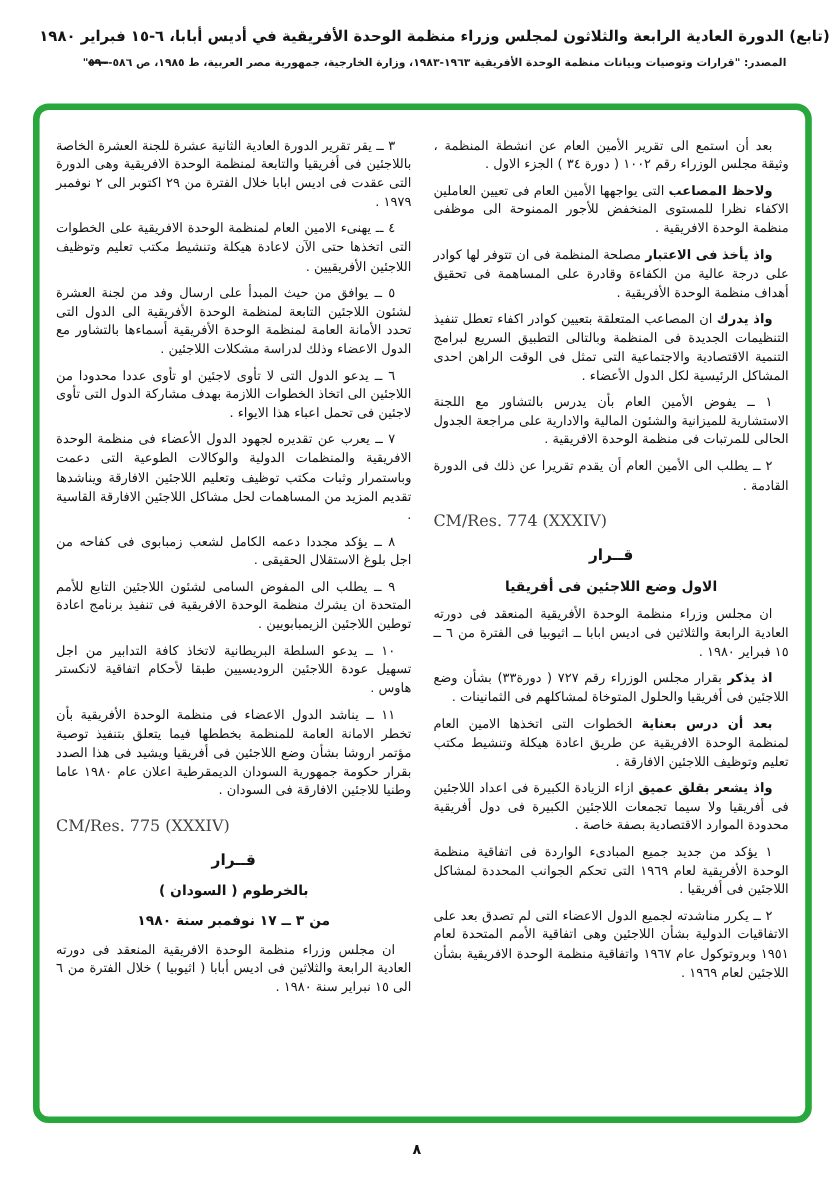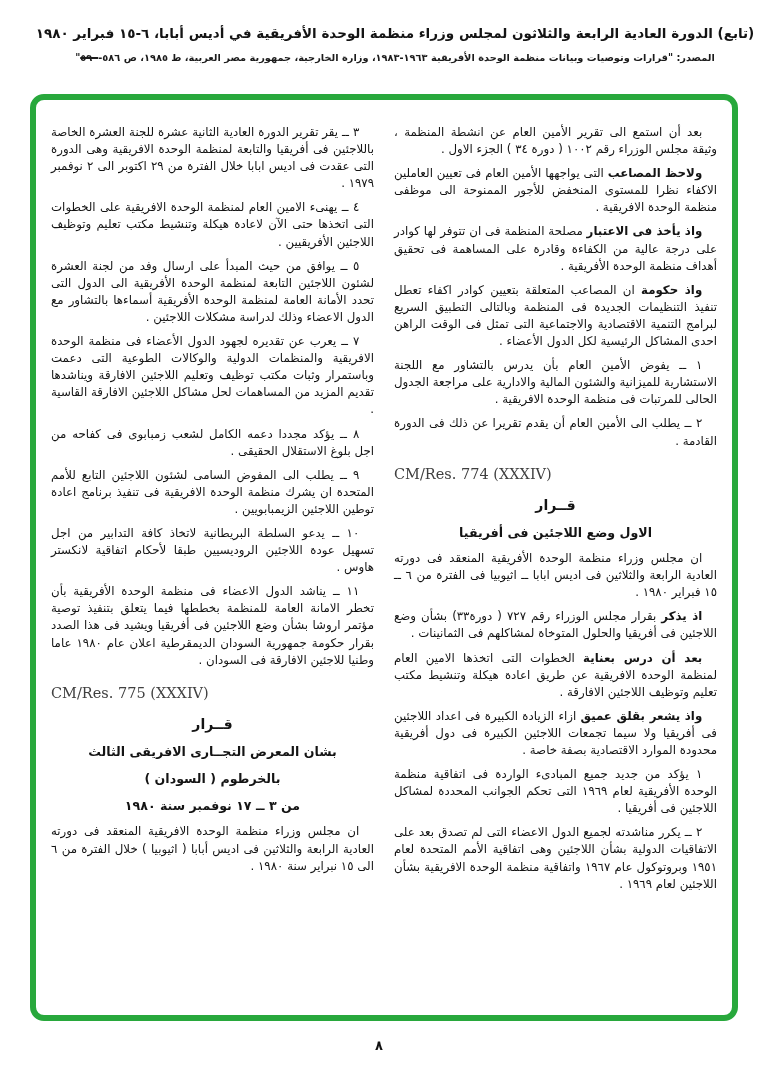--- a/index.html
+++ b/index.html
@@ -51,45 +51,45 @@
   <div class="title">(تابع) الدورة العادية الرابعة والثلاثون لمجلس وزراء منظمة الوحدة الأفريقية في أديس أبابا، ٦-١٥ فبراير ١٩٨٠</div>
   <div class="src"><span>المصدر: "قرارات وتوصيات وبيانات منظمة الوحدة الأفريقية ١٩٦٣-١٩٨٣، وزارة الخارجية، جمهورية مصر العربية، ط ١٩٨٥، ص ٥٨٦-</span><span class="struck">٥٩٠</span><span>"</span></div>
 </div>
 
 <div class="frame" style="border-color: rgb(40, 168, 60);">
   <div class="columns">
     <div class="col">
         <p class="para">بعد أن استمع الى تقرير الأمين العام عن انشطة المنظمة ، وثيقة مجلس الوزراء رقم ١٠٠٢ ( دورة ٣٤ ) الجزء الاول .</p>
         <p class="para"><span class="lead">ولاحظ المصاعب</span> التى يواجهها الأمين العام فى تعيين العاملين الاكفاء نظرا للمستوى المنخفض للأجور الممنوحة الى موظفى منظمة الوحدة الافريقية .</p>
         <p class="para"><span class="lead">واذ يأخذ فى الاعتبار</span> مصلحة المنظمة فى ان تتوفر لها كوادر على درجة عالية من الكفاءة وقادرة على المساهمة فى تحقيق أهداف منظمة الوحدة الأفريقية .</p>
-        <p class="para"><span class="lead">واذ حكومة</span> ان المصاعب المتعلقة بتعيين كوادر اكفاء تعطل تنفيذ التنظيمات الجديدة فى المنظمة وبالتالى التطبيق السريع لبرامج التنمية الاقتصادية والاجتماعية التى تمثل فى الوقت الراهن احدى المشاكل الرئيسية لكل الدول الأعضاء .</p>
+        <p class="para"><span class="lead">واذ يدرك</span> ان المصاعب المتعلقة بتعيين كوادر اكفاء تعطل تنفيذ التنظيمات الجديدة فى المنظمة وبالتالى التطبيق السريع لبرامج التنمية الاقتصادية والاجتماعية التى تمثل فى الوقت الراهن احدى المشاكل الرئيسية لكل الدول الأعضاء .</p>
         <p class="para">١ ــ يفوض الأمين العام بأن يدرس بالتشاور مع اللجنة الاستشارية للميزانية والشئون المالية والادارية على مراجعة الجدول الحالى للمرتبات فى منظمة الوحدة الافريقية .</p>
         <p class="para">٢ ــ يطلب الى الأمين العام أن يقدم تقريرا عن ذلك فى الدورة القادمة .</p>
         <div class="ref">CM/Res. 774 (XXXIV)</div>
         <div class="h-qarar">قــرار</div>
         <div class="h-sub">الاول وضع اللاجئين فى أفريقيا</div>
         <p class="para">ان مجلس وزراء منظمة الوحدة الأفريقية المنعقد فى دورته العادية الرابعة والثلاثين فى اديس ابابا ــ اثيوبيا فى الفترة من ٦ ــ ١٥ فبراير ١٩٨٠ .</p>
         <p class="para"><span class="lead">اذ يذكر</span> بقرار مجلس الوزراء رقم ٧٢٧ ( دورة٣٣) بشأن وضع اللاجئين فى أفريقيا والحلول المتوخاة لمشاكلهم فى الثمانينات .</p>
         <p class="para"><span class="lead">بعد أن درس بعناية</span> الخطوات التى اتخذها الامين العام لمنظمة الوحدة الافريقية عن طريق اعادة هيكلة وتنشيط مكتب تعليم وتوظيف اللاجئين الافارقة .</p>
         <p class="para"><span class="lead">واذ يشعر بقلق عميق</span> ازاء الزيادة الكبيرة فى اعداد اللاجئين فى أفريقيا ولا سيما تجمعات اللاجئين الكبيرة فى دول أفريقية محدودة الموارد الاقتصادية بصفة خاصة .</p>
         <p class="para">١ يؤكد من جديد جميع المبادىء الواردة فى اتفاقية منظمة الوحدة الأفريقية لعام ١٩٦٩ التى تحكم الجوانب المحددة لمشاكل اللاجئين فى أفريقيا .</p>
         <p class="para">٢ ــ يكرر مناشدته لجميع الدول الاعضاء التى لم تصدق بعد على الاتفاقيات الدولية بشأن اللاجئين وهى اتفاقية الأمم المتحدة لعام ١٩٥١ وبروتوكول عام ١٩٦٧ واتفاقية منظمة الوحدة الافريقية بشأن اللاجئين لعام ١٩٦٩ .</p>
       </div>
     <div class="col">
         <p class="para">٣ ــ يقر تقرير الدورة العادية الثانية عشرة للجنة العشرة الخاصة باللاجئين فى أفريقيا والتابعة لمنظمة الوحدة الافريقية وهى الدورة التى عقدت فى اديس ابابا خلال الفترة من ٢٩ اكتوبر الى ٢ نوفمبر ١٩٧٩ .</p>
         <p class="para">٤ ــ يهنىء الامين العام لمنظمة الوحدة الافريقية على الخطوات التى اتخذها حتى الآن لاعادة هيكلة وتنشيط مكتب تعليم وتوظيف اللاجئين الأفريقيين .</p>
         <p class="para">٥ ــ يوافق من حيث المبدأ على ارسال وفد من لجنة العشرة لشئون اللاجئين التابعة لمنظمة الوحدة الأفريقية الى الدول التى تحدد الأمانة العامة لمنظمة الوحدة الأفريقية أسماءها بالتشاور مع الدول الاعضاء وذلك لدراسة مشكلات اللاجئين .</p>
+        <p class="para">٦ ــ يدعو الدول التى لا تأوى لاجئين او تأوى عددا محدودا من اللاجئين الى اتخاذ الخطوات اللازمة بهدف مشاركة الدول التى تأوى لاجئين فى تحمل اعباء هذا الايواء .</p>
         <p class="para">٧ ــ يعرب عن تقديره لجهود الدول الأعضاء فى منظمة الوحدة الافريقية والمنظمات الدولية والوكالات الطوعية التى دعمت وباستمرار وثبات مكتب توظيف وتعليم اللاجئين الافارقة ويناشدها تقديم المزيد من المساهمات لحل مشاكل اللاجئين الافارقة القاسية .</p>
         <p class="para">٨ ــ يؤكد مجددا دعمه الكامل لشعب زمبابوى فى كفاحه من اجل بلوغ الاستقلال الحقيقى .</p>
         <p class="para">٩ ــ يطلب الى المفوض السامى لشئون اللاجئين التابع للأمم المتحدة ان يشرك منظمة الوحدة الافريقية فى تنفيذ برنامج اعادة توطين اللاجئين الزيمبابويين .</p>
         <p class="para">١٠ ــ يدعو السلطة البريطانية لاتخاذ كافة التدابير من اجل تسهيل عودة اللاجئين الروديسيين طبقا لأحكام اتفاقية لانكستر هاوس .</p>
         <p class="para">١١ ــ يناشد الدول الاعضاء فى منظمة الوحدة الأفريقية بأن تخطر الامانة العامة للمنظمة بخططها فيما يتعلق بتنفيذ توصية مؤتمر اروشا بشأن وضع اللاجئين فى أفريقيا ويشيد فى هذا الصدد بقرار حكومة جمهورية السودان الديمقرطية اعلان عام ١٩٨٠ عاما وطنيا للاجئين الافارقة فى السودان .</p>
         <div class="ref">CM/Res. 775 (XXXIV)</div>
         <div class="h-qarar">قــرار</div>
-        <div class="h-sub">بشان المعرض التجــارى الافريقى الثالث</div>
         <div class="h-sub">بالخرطوم ( السودان )</div>
         <div class="h-sub">من ٣ ــ ١٧ نوفمبر سنة ١٩٨٠</div>
         <p class="para">ان مجلس وزراء منظمة الوحدة الافريقية المنعقد فى دورته العادية الرابعة والثلاثين فى اديس أبابا ( اثيوبيا ) خلال الفترة من ٦ الى ١٥ نبراير سنة ١٩٨٠ .</p>
       </div>
   </div>
 </div>
 
 <div class="page-number">٨</div>
 
 </body></html>

